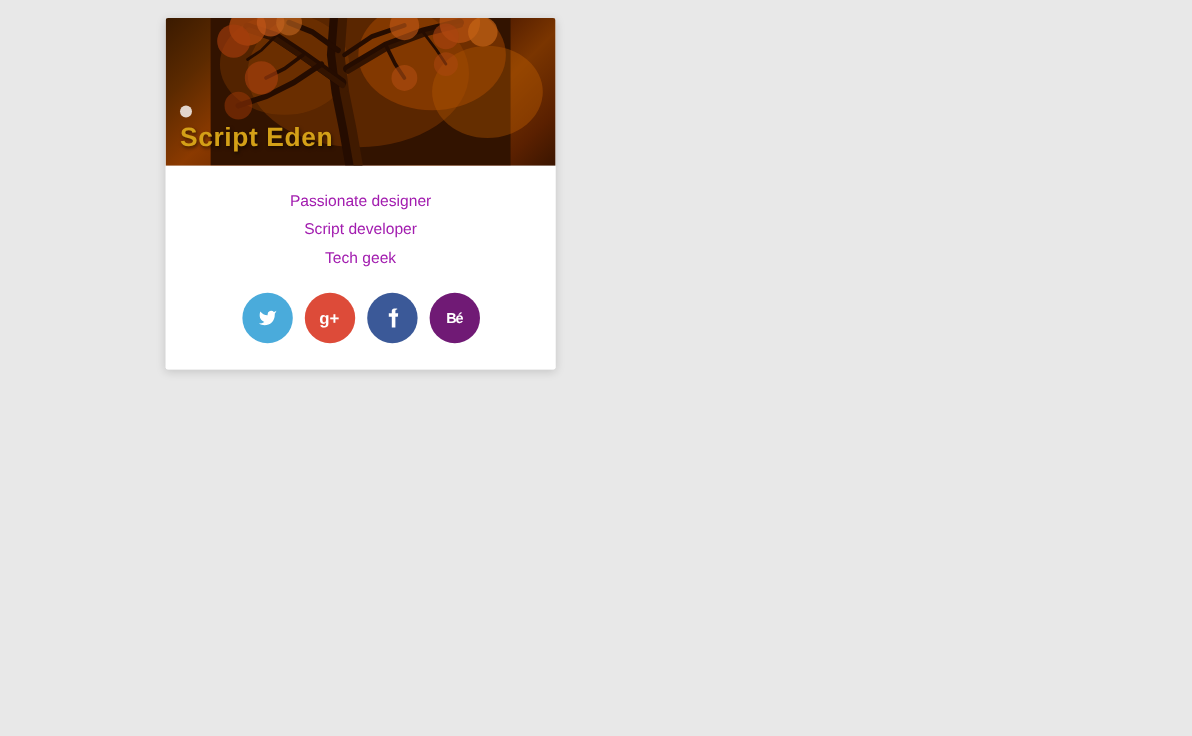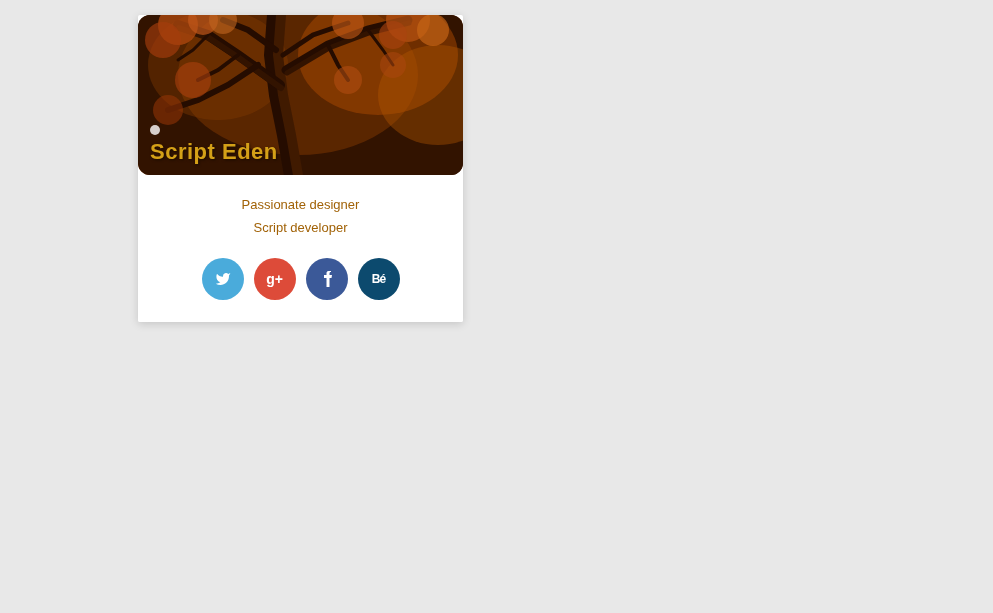--- a/index.html
+++ b/index.html
@@ -29,35 +29,34 @@
       top: 15px;
       width: 325px;
       background-color: #ffffff;
       border-radius: 2px;
       box-shadow: 0 2px 8px rgba(0,0,0,0.15);
       overflow: hidden;
     }
 
     .card-image {
       width: 100%;
-      height: 160px;
+      height: 123px;
       background: linear-gradient(
         135deg,
         #3a1a00 0%,
         #5c2a00 15%,
         #8b3a00 30%,
         #6b2800 45%,
         #4a1800 60%,
         #7a3500 75%,
         #5a2000 90%,
         #3a1500 100%
       );
       position: relative;
       overflow: hidden;
-      border-radius: 12px;
     }
 
     .card-image-title-area {
       position: absolute;
       bottom: 0;
       left: 0;
       right: 0;
       padding: 8px 12px 10px;
     }
 
@@ -78,21 +77,21 @@
     }
 
     .card-body {
       padding: 18px 12px 22px;
       text-align: center;
       background-color: #ffffff;
     }
 
     .card-tagline {
       font-size: 13px;
-      color: #a16207;
+      color: #a21caf;
       line-height: 1.8;
       margin-bottom: 18px;
     }
 
     .social-buttons {
       display: flex;
       justify-content: center;
       gap: 10px;
     }
 
@@ -117,21 +116,21 @@
 
     .social-btn-google {
       background-color: #dd4b39;
     }
 
     .social-btn-facebook {
       background-color: #3b5998;
     }
 
     .social-btn-behance {
-      background-color: #0c4a6e;
+      background-color: #701a75;
     }
 
     
     .tree-svg {
       position: absolute;
       top: 0; left: 0;
       width: 100%;
       height: 100%;
     }
   </style>
@@ -192,20 +191,21 @@
       <div class="card-image-title-area">
         <div class="card-dot"></div>
         <div class="card-name">Script Eden</div>
       </div>
     </div>
 
     <div class="card-body">
       <div class="card-tagline">
         <div>Passionate designer</div>
         <div>Script developer</div>
+        <div>Tech geek</div>
       </div>
 
       <div class="social-buttons">
         <button class="social-btn social-btn-twitter" title="Twitter">
           <svg width="16" height="16" viewBox="0 0 24 24" fill="white">
             <path d="M23 3a10.9 10.9 0 01-3.14 1.53 4.48 4.48 0 00-7.86 3v1A10.66 10.66 0 013 4s-4 9 5 13a11.64 11.64 0 01-7 2c9 5 20 0 20-11.5a4.5 4.5 0 00-.08-.83A7.72 7.72 0 0023 3z"></path>
           </svg>
         </button>
         <button class="social-btn social-btn-google" title="Google+">
           <span style="font-size:14px; font-weight:bold;">g+</span>

